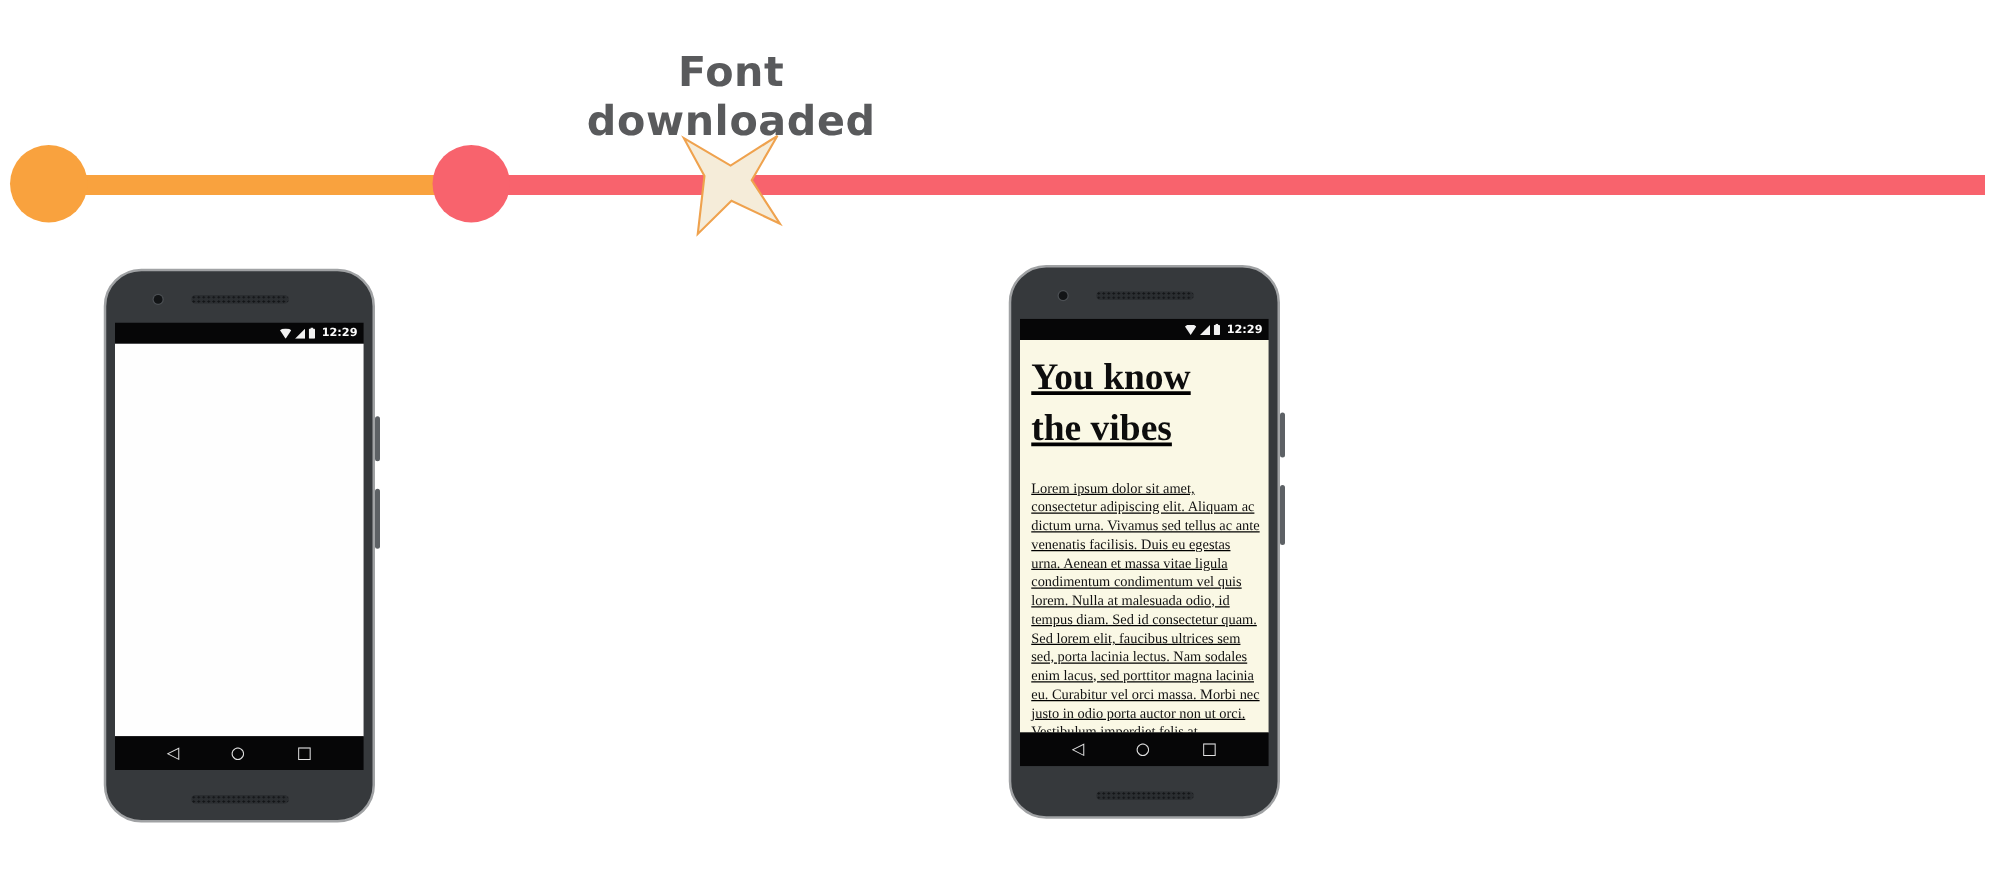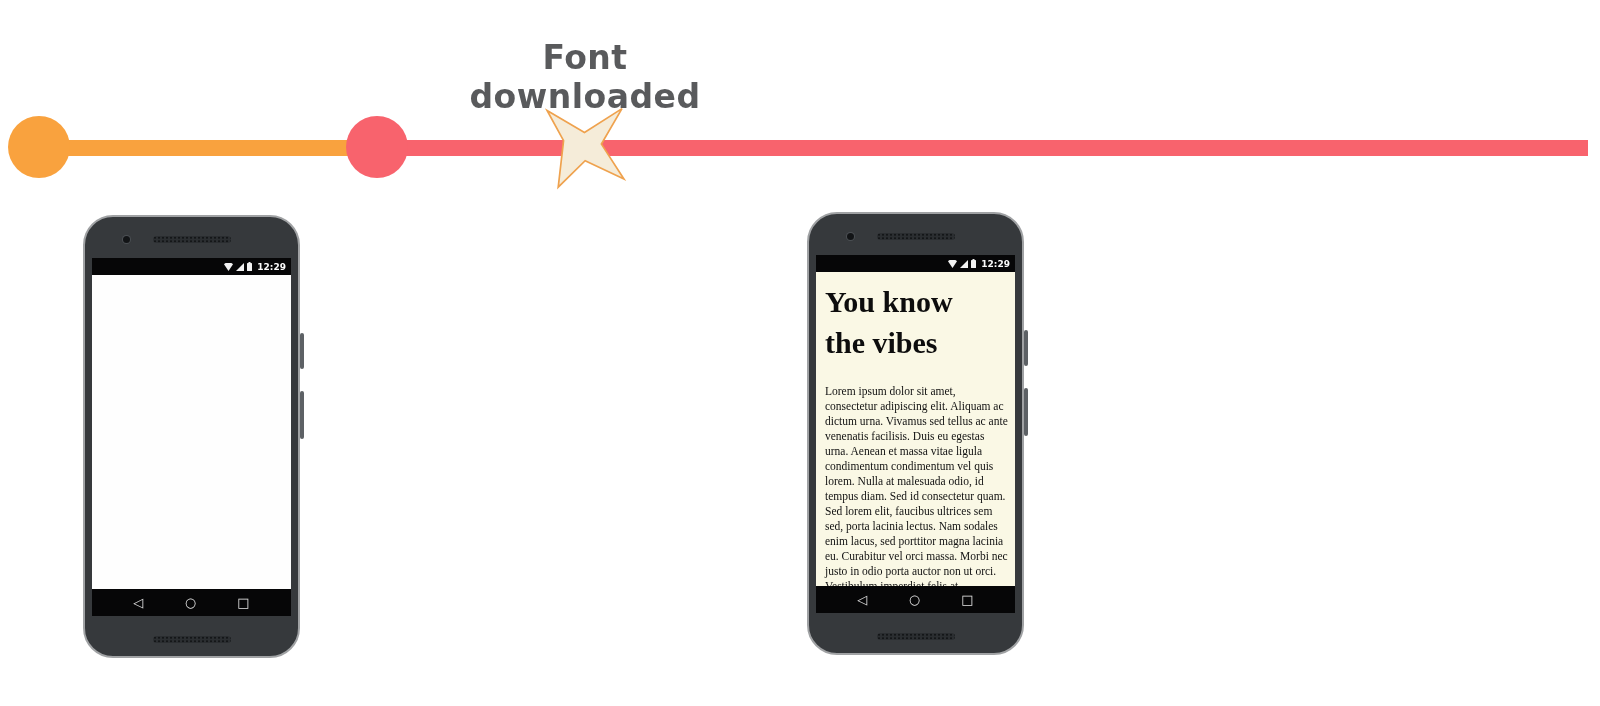--- a/index.html
+++ b/index.html
@@ -52,21 +52,21 @@
   .statusbar{
     height:17px;flex:0 0 17px;background:#060607;display:flex;align-items:center;
     justify-content:flex-end;gap:3px;padding-right:5px;
   }
   .status-time{
     color:#fbfbfb;font-size:9px;font-weight:bold;
     font-family:"DejaVu Sans",sans-serif;margin-left:2px;
   }
   .screen-content{flex:1 1 auto;overflow:hidden;}
   .content-white{background:#fefefe;}
-  .content-cream{background:#faf8e5;}
+  .content-cream{background:#faf8e5;text-decoration:underline;}
   .navbar{
     height:27px;flex:0 0 27px;background:#060607;display:flex;align-items:center;
     justify-content:space-evenly;
   }
   .nav-glyph{
     color:#e3e3e3;font-size:13px;line-height:1;
     font-family:"DejaVu Sans",sans-serif;cursor:default;
   }
 
   

